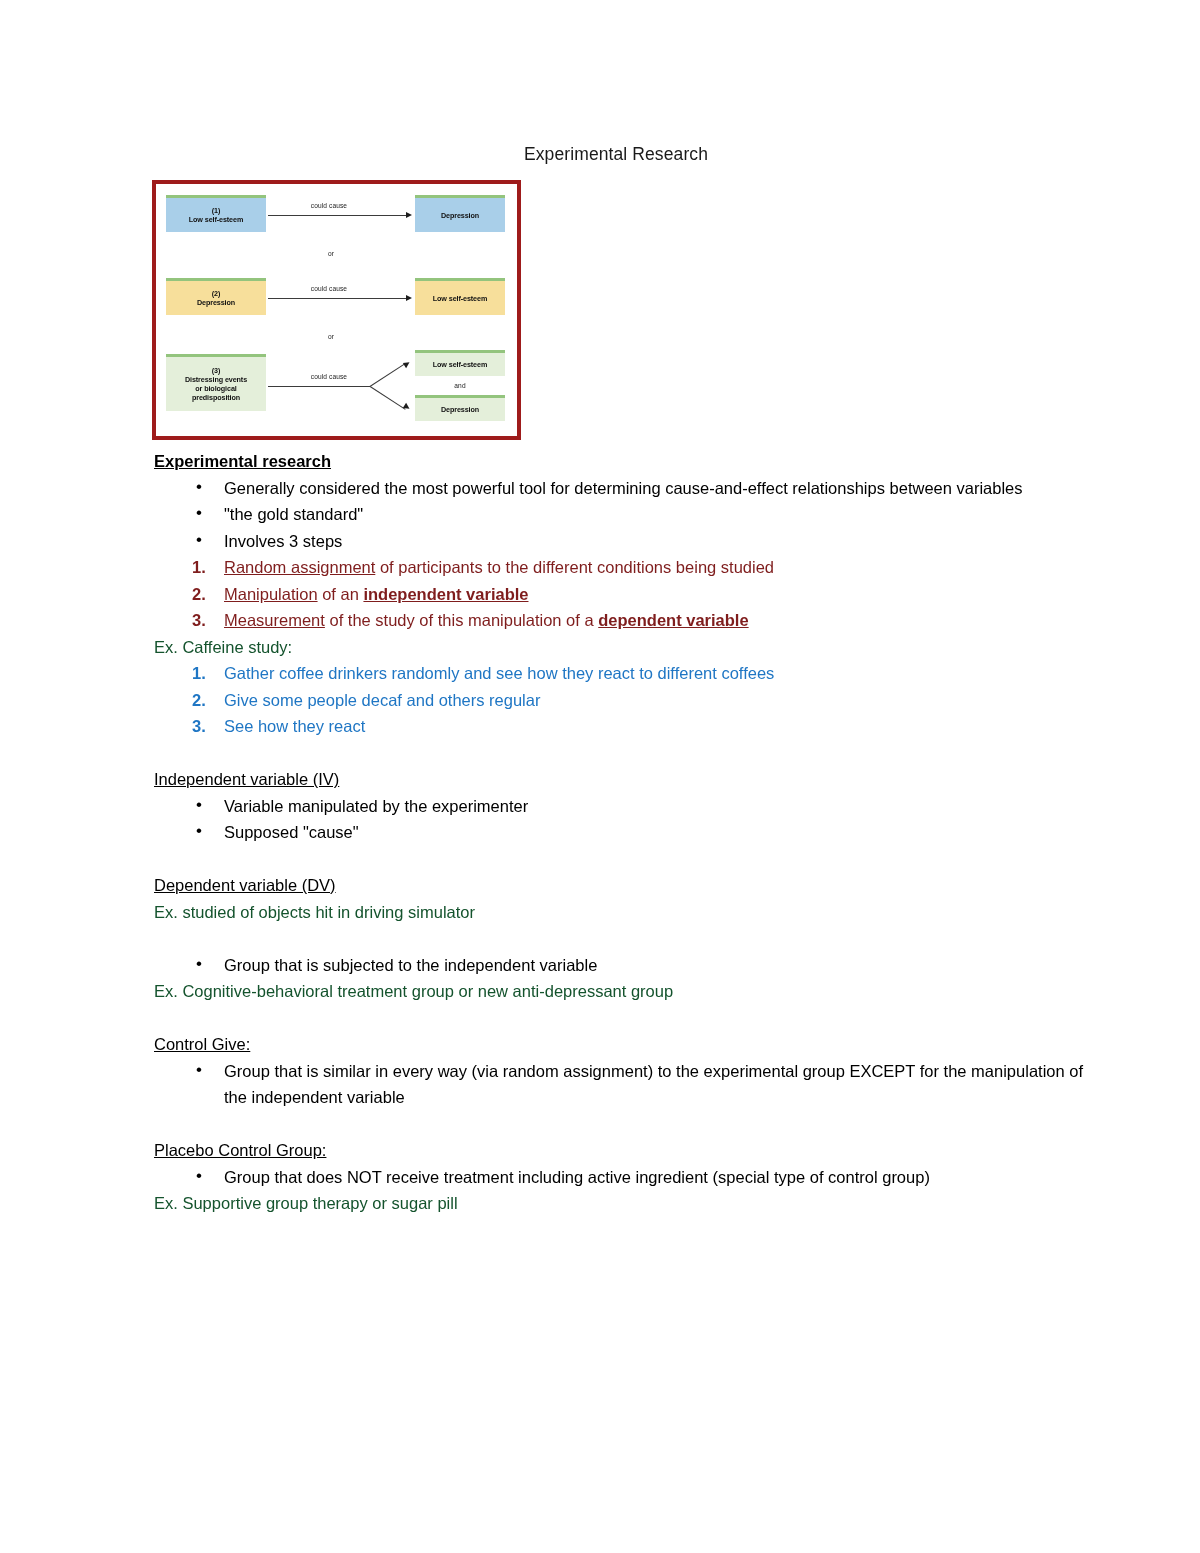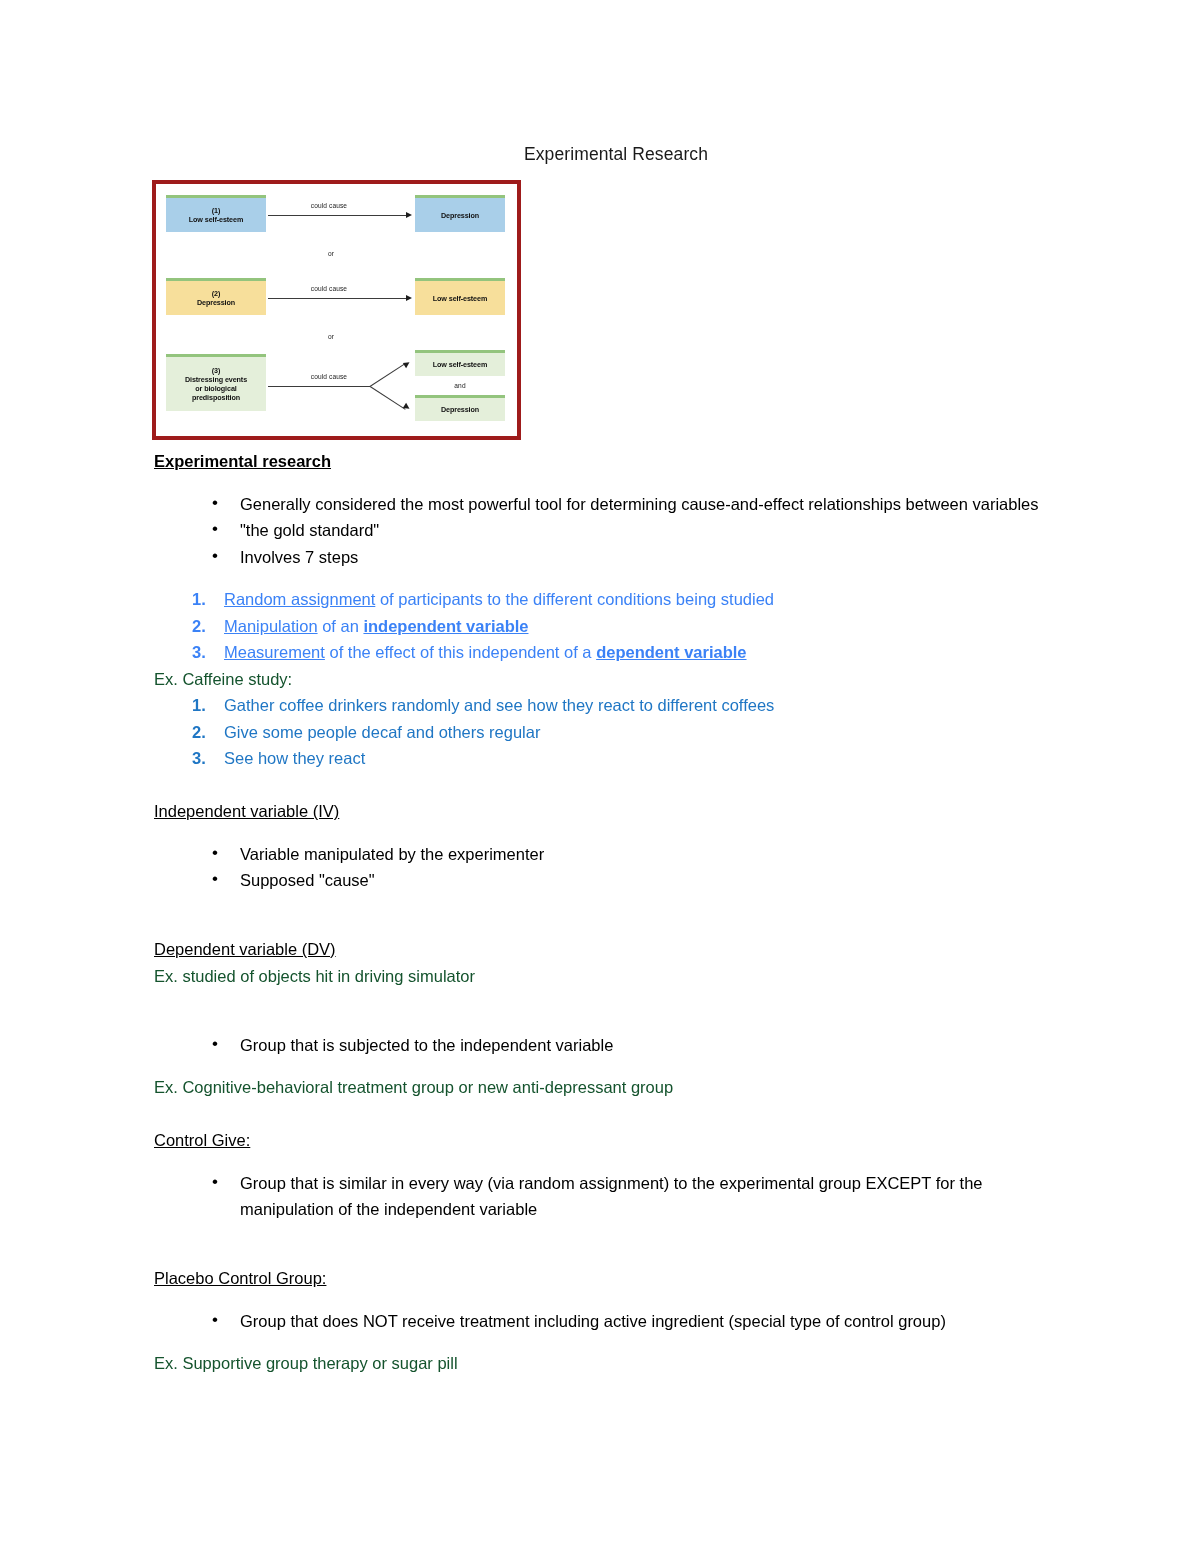--- a/index.html
+++ b/index.html
@@ -126,21 +126,21 @@
     font-size: 16.5px;
     line-height: 26.5px;
     text-decoration: underline;
     color: #000000;
     white-space: nowrap;
   }
   .sec-head.bold { font-weight: 700; }
 
   ul.bullets {
     list-style: none;
-    margin: 16px;
+    margin: 0;
     padding: 0;
   }
   ul.bullets > li {
     position: relative;
     padding-left: 70px;
     font-size: 16.5px;
     line-height: 26.5px;
     color: #000000;
   }
   ul.bullets > li::before {
@@ -157,21 +157,21 @@
     list-style: none;
     margin: 0;
     padding: 0;
     counter-reset: numitem;
   }
   ol.numbers > li {
     position: relative;
     padding-left: 70px;
     font-size: 16.5px;
     line-height: 26.5px;
-    color: #3b82f6;
+    color: #7f1d1d;
     counter-increment: numitem;
   }
   ol.numbers > li::before {
     content: counter(numitem) ".";
     position: absolute;
     left: 38px;
     top: 0;
     font-weight: 700;
     font-size: 16.5px;
     line-height: 26.5px;
@@ -252,27 +252,27 @@
     </div>
   </div>
 
   <div class="content">
 
     <div class="sec-head bold">Experimental research</div>
 
     <ul class="bullets">
       <li>Generally considered the most powerful tool for determining cause-and-effect relationships between variables</li>
       <li>"the gold standard"</li>
-      <li>Involves 7 steps</li>
+      <li>Involves 3 steps</li>
     </ul>
 
     <ol class="numbers">
       <li><span class="u">Random assignment</span><span> of participants to the different conditions being studied</span></li>
       <li><span class="u">Manipulation</span><span> of an </span><span class="ub">independent variable</span></li>
-      <li><span class="u">Measurement</span><span> of the effect of this independent of a </span><span class="ub">dependent variable</span></li>
+      <li><span class="u">Measurement</span><span> of the study of this manipulation of a </span><span class="ub">dependent variable</span></li>
     </ol>
 
     <div class="ex-line">Ex. Caffeine study:</div>
 
     <ol class="numbers blue">
       <li>Gather coffee drinkers randomly and see how they react to different coffees</li>
       <li>Give some people decaf and others regular</li>
       <li>See how they react</li>
     </ol>
 

